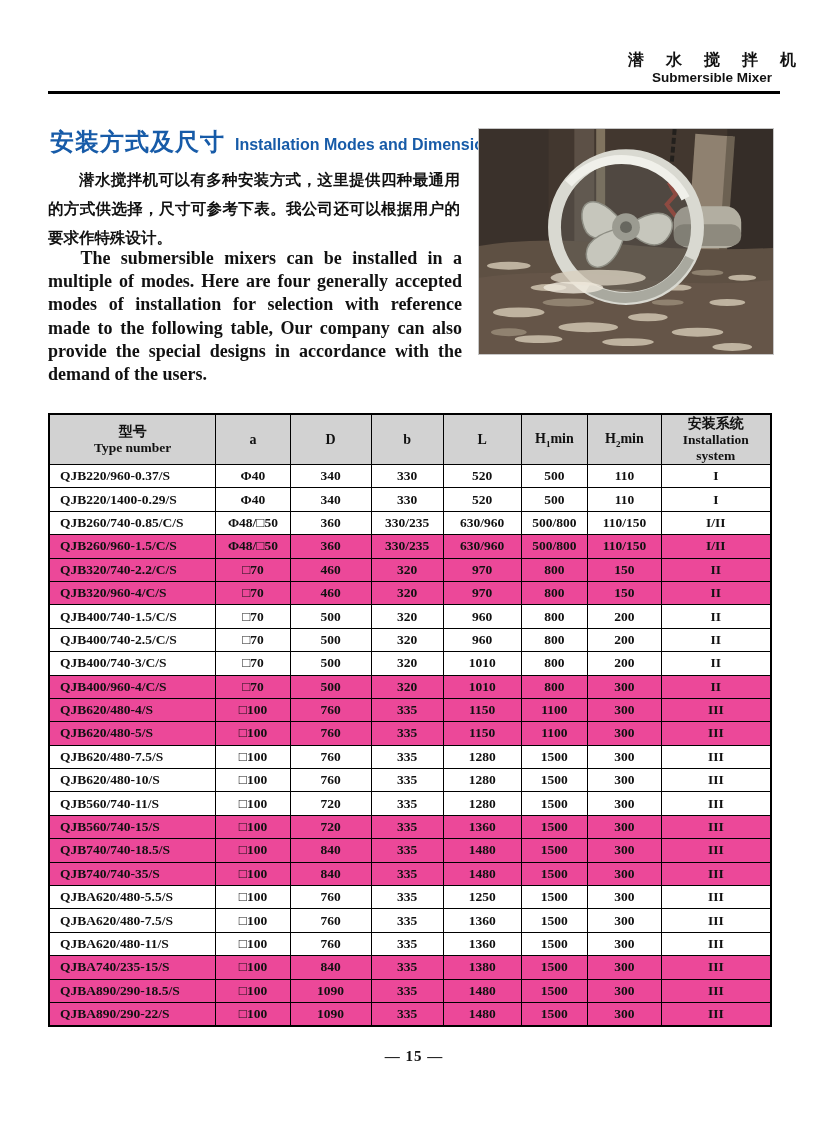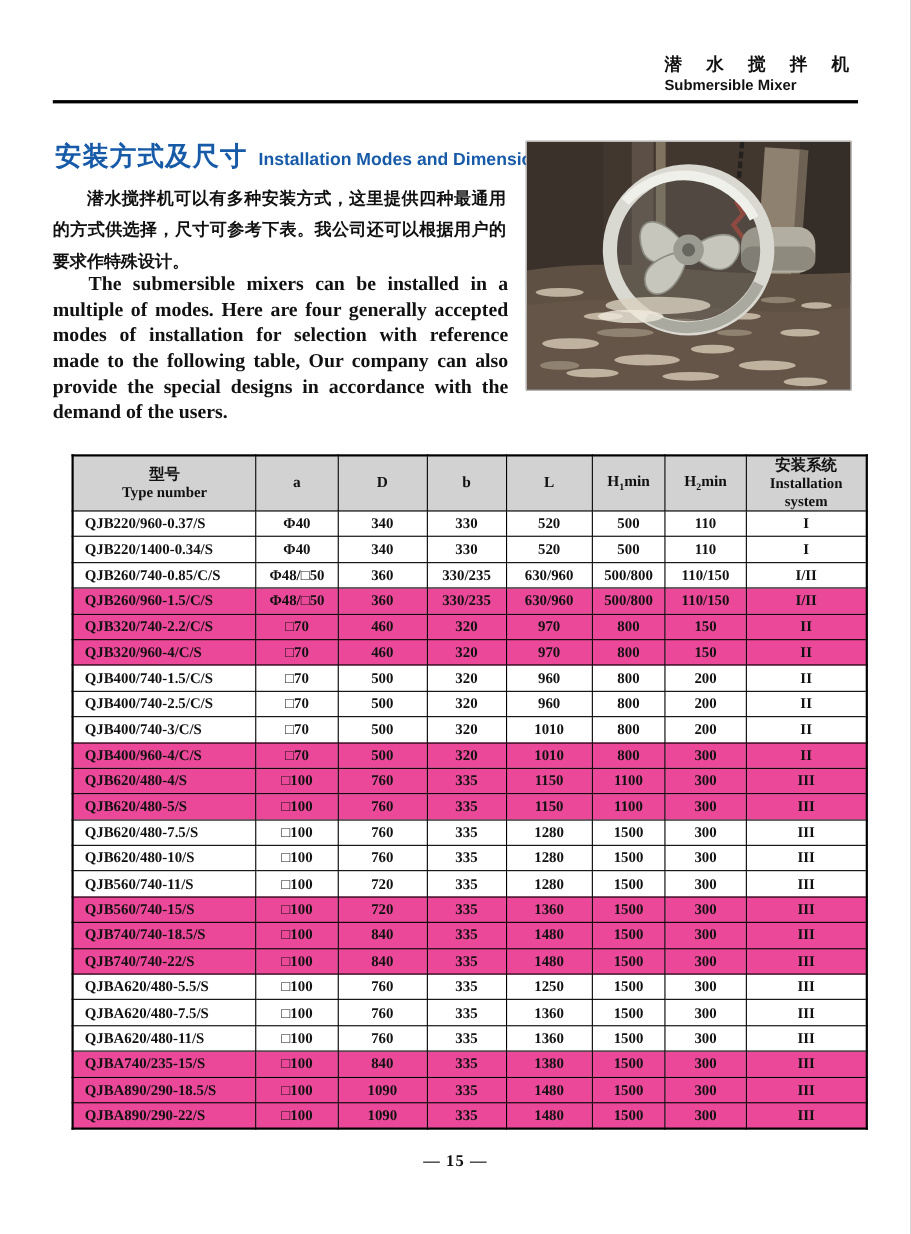--- a/index.html
+++ b/index.html
@@ -3,21 +3,21 @@
 <meta charset="utf-8">
 <style>
   * { margin:0; padding:0; box-sizing:border-box; }
   html,body { background:#888; }
   .page {
     position:relative; width:828px; height:1122px; margin:0 auto;
     background:#ffffff; overflow:hidden;
     font-family:"Liberation Serif", serif; color:#111;
   }
   
-  .brand { position:absolute; top:50px; right:56px; text-align:left; }
+  .brand { position:absolute; top:50px; right:32px; text-align:center; }
   .brand-cn {
     font-size:16px; font-weight:bold; letter-spacing:9px; margin-right:-9px;
     font-family:"Liberation Serif", serif; line-height:20px;
   }
   .brand-en {
     font-size:13.5px; font-weight:bold; line-height:15px;
     font-family:"Liberation Sans", sans-serif;
   }
   .header-rule { position:absolute; top:91px; left:48px; width:732px; height:3px; background:#000; }
 
@@ -48,21 +48,21 @@
 
   
   .photo {
     position:absolute; top:128px; left:478px; width:296px; height:227px;
     border:1px solid #c6c6c6; background:#4a403a;
   }
   .photo svg { display:block; width:100%; height:100%; }
 
   
   .dim-table {
-    position:absolute; top:413px; left:65px; width:724px;
+    position:absolute; top:413px; left:48px; width:724px;
     border-collapse:collapse; border:2px solid #000;
     font-family:"Liberation Serif", serif;
   }
   .dim-table th, .dim-table td {
     border:1px solid #000; text-align:center; vertical-align:middle;
     font-weight:bold; padding:0;
   }
   .dim-table thead tr { height:48px; background:#d2d2d2; }
   .dim-table tbody tr { height:23.4px;padding-left:20px; }
   .dim-table tbody tr.shaded { background:#ec4899; }
@@ -196,21 +196,21 @@
           <td class="type-col">QJB220/960-0.37/S</td>
           <td>Φ40</td>
           <td>340</td>
           <td>330</td>
           <td>520</td>
           <td>500</td>
           <td>110</td>
           <td>I</td>
         </tr>
         <tr>
-          <td class="type-col">QJB220/1400-0.34/S</td>
+          <td class="type-col">QJB220/1400-0.29/S</td>
           <td>Φ40</td>
           <td>340</td>
           <td>330</td>
           <td>520</td>
           <td>500</td>
           <td>110</td>
           <td>I</td>
         </tr>
         <tr>
           <td class="type-col">QJB260/740-0.85/C/S</td>
@@ -356,21 +356,21 @@
           <td class="type-col">QJB740/740-18.5/S</td>
           <td>□100</td>
           <td>840</td>
           <td>335</td>
           <td>1480</td>
           <td>1500</td>
           <td>300</td>
           <td>III</td>
         </tr>
         <tr class="shaded">
-          <td class="type-col">QJB740/740-22/S</td>
+          <td class="type-col">QJB740/740-35/S</td>
           <td>□100</td>
           <td>840</td>
           <td>335</td>
           <td>1480</td>
           <td>1500</td>
           <td>300</td>
           <td>III</td>
         </tr>
         <tr>
           <td class="type-col">QJBA620/480-5.5/S</td>

